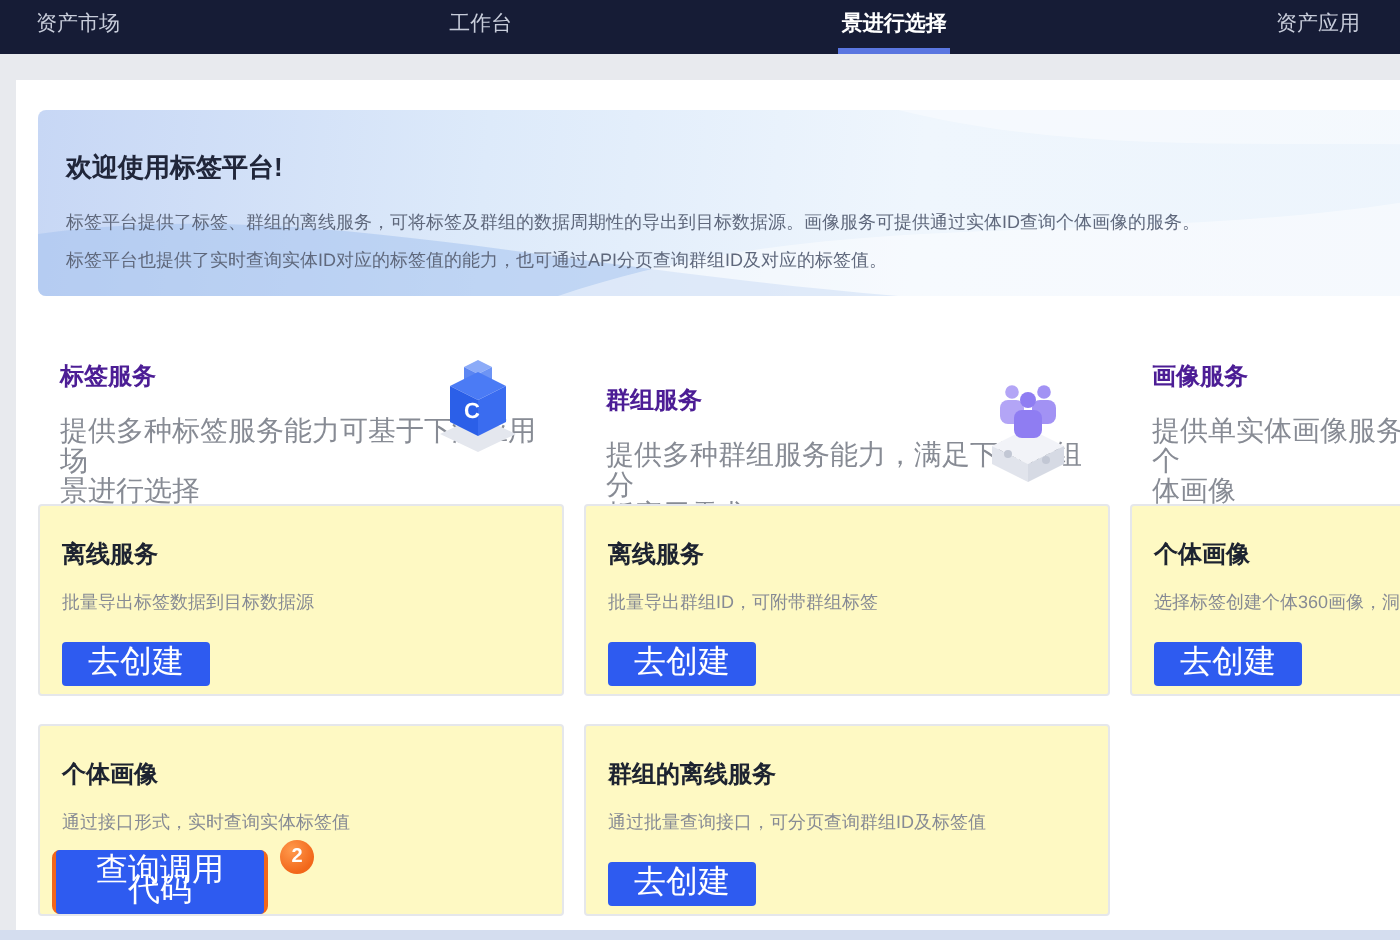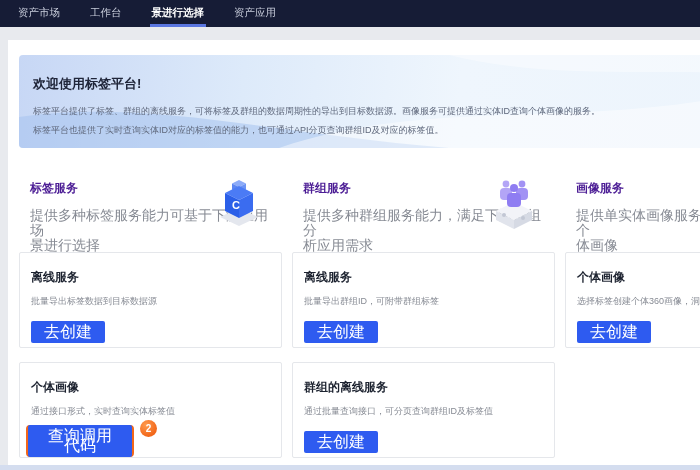--- a/index.html
+++ b/index.html
@@ -1,20 +1,20 @@
 <!DOCTYPE html>
 <html><head>
 <meta charset="utf-8">
 <style>
   html,body{margin:0;padding:0;}
   body{font-family:"Liberation Sans","DejaVu Sans",sans-serif;}
   #screen{position:relative;width:700px;height:470px;overflow:hidden;background:#e8eaee;}
 
   
-  .topnav{position:absolute;left:0;top:0;width:700px;height:27px;background:#161c36;display:flex;align-items:center;padding-left:8px;box-sizing:border-box;}
+  .topnav{position:absolute;left:0;top:0;width:700px;height:27px;background:#161c36;display:flex;align-items:center;padding-left:8px;box-sizing:border-box;justify-content:space-between;}
   .nav-item{position:relative;height:27px;line-height:25px;padding:0 10px;margin-right:10px;font-size:10.5px;color:#c7ccda;cursor:pointer;white-space:nowrap;}
   .nav-item.active{color:#ffffff;font-weight:bold;}
   .nav-item.active::after{content:"";position:absolute;left:8px;right:8px;bottom:0;height:3px;background:#5a76e0;}
 
   
   .panel{position:absolute;left:8px;top:40px;width:692px;height:425px;background:#ffffff;}
 
   
   .banner{position:absolute;left:19px;top:55px;width:800px;height:93px;border-radius:4px;overflow:hidden;
           background:linear-gradient(95deg,#c7d7f5 0%,#ddeafa 28%,#eff6fd 55%,#ecf4fc 100%);}
@@ -22,25 +22,25 @@
   .banner-title{position:relative;margin:20px 0 0 14px;font-size:13px;font-weight:bold;color:#20263a;}
   .banner-line{position:relative;margin:0 0 0 14px;font-size:9px;color:#5f687c;line-height:18.5px;}
   .banner-line.first{margin-top:9px;}
 
   
   .section{position:absolute;width:263px;height:88px;box-sizing:border-box;padding:20px 10px 0 11px;}
   .section-title{font-size:12px;font-weight:bold;color:#4c1d95;}
   .section-desc{margin-top:11px;font-size:14px;color:#878b94;line-height:15px;white-space:pre-line;}
   .section-icon{position:absolute;top:12px;width:48px;height:58px;}
   #sec1{left:19px;top:160px;} #sec1 .section-icon{left:196px;}
-  #sec2{left:292px;top:160px;} #sec2 .section-icon{left:198px;}
+  #sec2{left:292px;top:172px;} #sec2 .section-icon{left:198px;}
   #sec3{left:565px;top:160px;}
 
   
-  .card{position:absolute;width:263px;height:96px;box-sizing:border-box;background:#ffffff;border:1px solid #e5e7eb;border-radius:2px;padding:16px 14px 0 11px;}
+  .card{position:absolute;width:263px;height:96px;box-sizing:border-box;background:#fef9c3;border:1px solid #e5e7eb;border-radius:2px;padding:16px 14px 0 11px;}
   #card1{left:19px;top:252px;} #card2{left:292px;top:252px;} #card3{left:565px;top:252px;}
   #card4{left:19px;top:362px;} #card5{left:292px;top:362px;}
   .card-title{font-size:12px;font-weight:bold;color:#1d2330;}
   .card-desc{margin-top:9px;font-size:9px;color:#878b94;white-space:nowrap;overflow:hidden;}
   .btn{display:inline-block;margin-top:13px;background:#2e5bf0;color:#fff;font-size:16px;line-height:10px;padding:6px 13px;border:none;border-radius:2px;cursor:pointer;font-family:inherit;}
 
   
   .anno-row{position:relative;margin-top:7px;height:34px;}
   .anno-box{position:absolute;left:-5px;top:0;width:104px;height:28px;border:2px solid #f2671a;border-radius:4px;display:flex;align-items:center;justify-content:flex-end;}
   .anno-box .btn{margin-top:0;}

